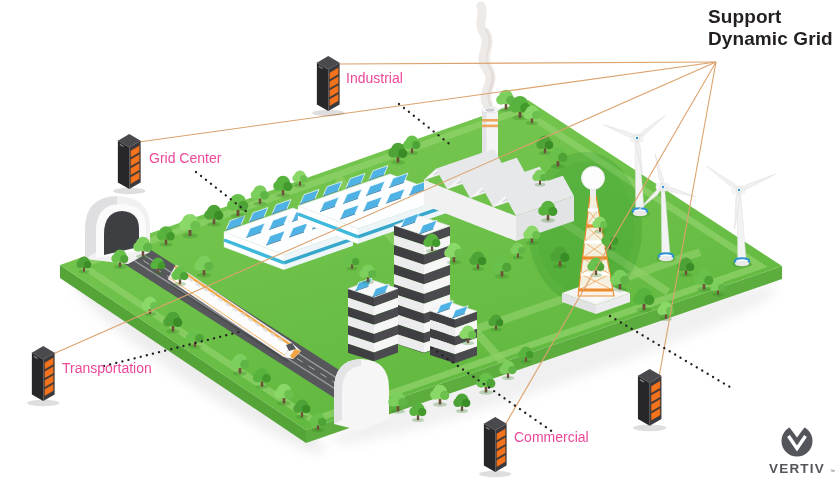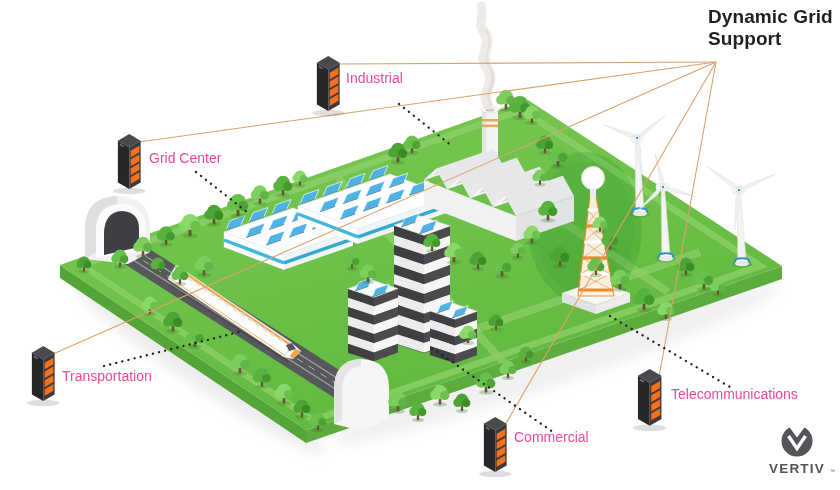--- a/index.html
+++ b/index.html
@@ -774,27 +774,26 @@
           <polygon points="16.6,17.5 25.6,12.3 25.6,19.3 16.6,24.5" fill="#f5731d" stroke="#c25712" stroke-width="0.5" stroke-opacity="0.6"></polygon>
           <polygon points="16.6,26.8 25.6,21.6 25.6,28.6 16.6,33.8" fill="#f5731d" stroke="#c25712" stroke-width="0.5" stroke-opacity="0.6"></polygon>
           <polygon points="16.6,36.1 25.6,30.900000000000002 25.6,37.9 16.6,43.1" fill="#f5731d" stroke="#c25712" stroke-width="0.5" stroke-opacity="0.6"></polygon>
           <polygon points="16.6,45.400000000000006 25.6,40.2 25.6,47.2 16.6,52.400000000000006" fill="#f5731d" stroke="#c25712" stroke-width="0.5" stroke-opacity="0.6"></polygon>
         </g>
       </g>
     </svg>
 
   <div class="lbl" style="left:346px;top:70px">Industrial</div>
   <div class="lbl" style="left:149px;top:150px">Grid Center</div>
-  <div class="lbl" style="left:62px;top:368px">Transportation</div>
+  <div class="lbl" style="left:62px;top:360px">Transportation</div>
   <div class="lbl" style="left:514px;top:429px">Commercial</div>
-  <div class="lbl" style="left:671px;top:386px">Telecommunications</div>
 
   <div id="title">
+    <div>Support</div>
     <div>Dynamic Grid</div>
-    <div>Support</div>
   </div>
 
   <svg id="logo" width="84" height="62" viewBox="0 0 84 62">
     <g transform="translate(41,21)">
       <circle r="15.5" fill="#53555a"></circle>
       <polygon points="-10,-17 10,-17 0,-3.5" fill="#ffffff"></polygon>
       <path d="M-8.5,-5 L0,7.5 L8.5,-5" fill="none" stroke="#ffffff" stroke-width="3.4"></path>
     </g>
     <text x="41" y="53" text-anchor="middle" font-family="Liberation Sans, sans-serif" font-size="13.5" font-weight="bold" letter-spacing="1.2" fill="#53555a">VERTIV</text>
     <text x="74" y="53" font-family="Liberation Sans, sans-serif" font-size="5" fill="#53555a">™</text>

